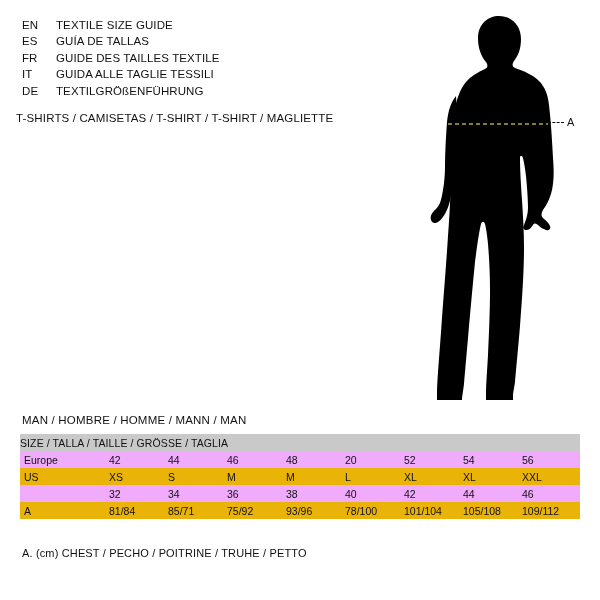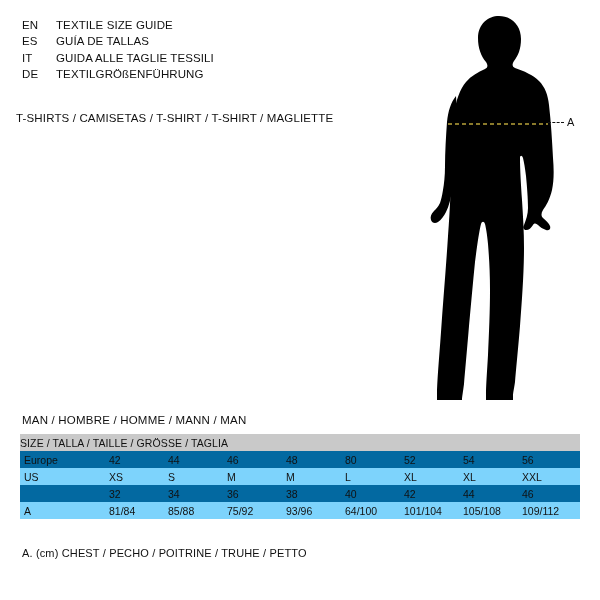--- a/index.html
+++ b/index.html
@@ -115,22 +115,22 @@
     text-align: left;
     font-weight: normal;
     vertical-align: middle;
   }
   .hdr-row td {
     background: #c9c9c9;
     padding-left: 4px;
     font-size: 10.5px;
     letter-spacing: .1px;
   }
-  .row-light td { background: #0369a1; }
-  .row-dark td  { background: #7dd3fc; }
+  .row-light td { background: #f0abfc; }
+  .row-dark td  { background: #eab308; }
   .col-label {
     width: 86px;
     padding-left: 4px !important;
   }
   .cell { padding-left: 3px !important; }
 
   
   .footnote {
     position: absolute;
     left: 22px;
@@ -147,20 +147,24 @@
 <div class="page">
 
   <div class="lang-block">
     <div class="lang-row">
       <span class="lang-code">EN</span>
       <span class="lang-text">TEXTILE SIZE GUIDE</span>
     </div>
     <div class="lang-row">
       <span class="lang-code">ES</span>
       <span class="lang-text">GUÍA DE TALLAS</span>
+    </div>
+    <div class="lang-row">
+      <span class="lang-code">FR</span>
+      <span class="lang-text">GUIDE DES TAILLES TEXTILE</span>
     </div>
     <div class="lang-row">
       <span class="lang-code">IT</span>
       <span class="lang-text">GUIDA ALLE TAGLIE TESSILI</span>
     </div>
     <div class="lang-row">
       <span class="lang-code">DE</span>
       <span class="lang-text">TEXTILGRÖßENFÜHRUNG</span>
     </div>
   </div>
@@ -259,21 +263,21 @@
         <tr class="hdr-row">
           <td colspan="9">SIZE / TALLA / TAILLE / GRÖSSE / TAGLIA</td>
         </tr>
 
         <tr class="row-light">
           <td class="col-label">Europe</td>
           <td class="cell">42</td>
           <td class="cell">44</td>
           <td class="cell">46</td>
           <td class="cell">48</td>
-          <td class="cell">80</td>
+          <td class="cell">20</td>
           <td class="cell">52</td>
           <td class="cell">54</td>
           <td class="cell">56</td>
         </tr>
 
         <tr class="row-dark">
           <td class="col-label">US</td>
           <td class="cell">XS</td>
           <td class="cell">S</td>
           <td class="cell">M</td>
@@ -292,24 +296,24 @@
           <td class="cell">38</td>
           <td class="cell">40</td>
           <td class="cell">42</td>
           <td class="cell">44</td>
           <td class="cell">46</td>
         </tr>
 
         <tr class="row-dark">
           <td class="col-label">A</td>
           <td class="cell">81/84</td>
-          <td class="cell">85/88</td>
+          <td class="cell">85/71</td>
           <td class="cell">75/92</td>
           <td class="cell">93/96</td>
-          <td class="cell">64/100</td>
+          <td class="cell">78/100</td>
           <td class="cell">101/104</td>
           <td class="cell">105/108</td>
           <td class="cell">109/112</td>
         </tr>
       </tbody>
     </table>
   </div>
 
   <div class="footnote">A. (cm) CHEST / PECHO / POITRINE / TRUHE / PETTO</div>
 

